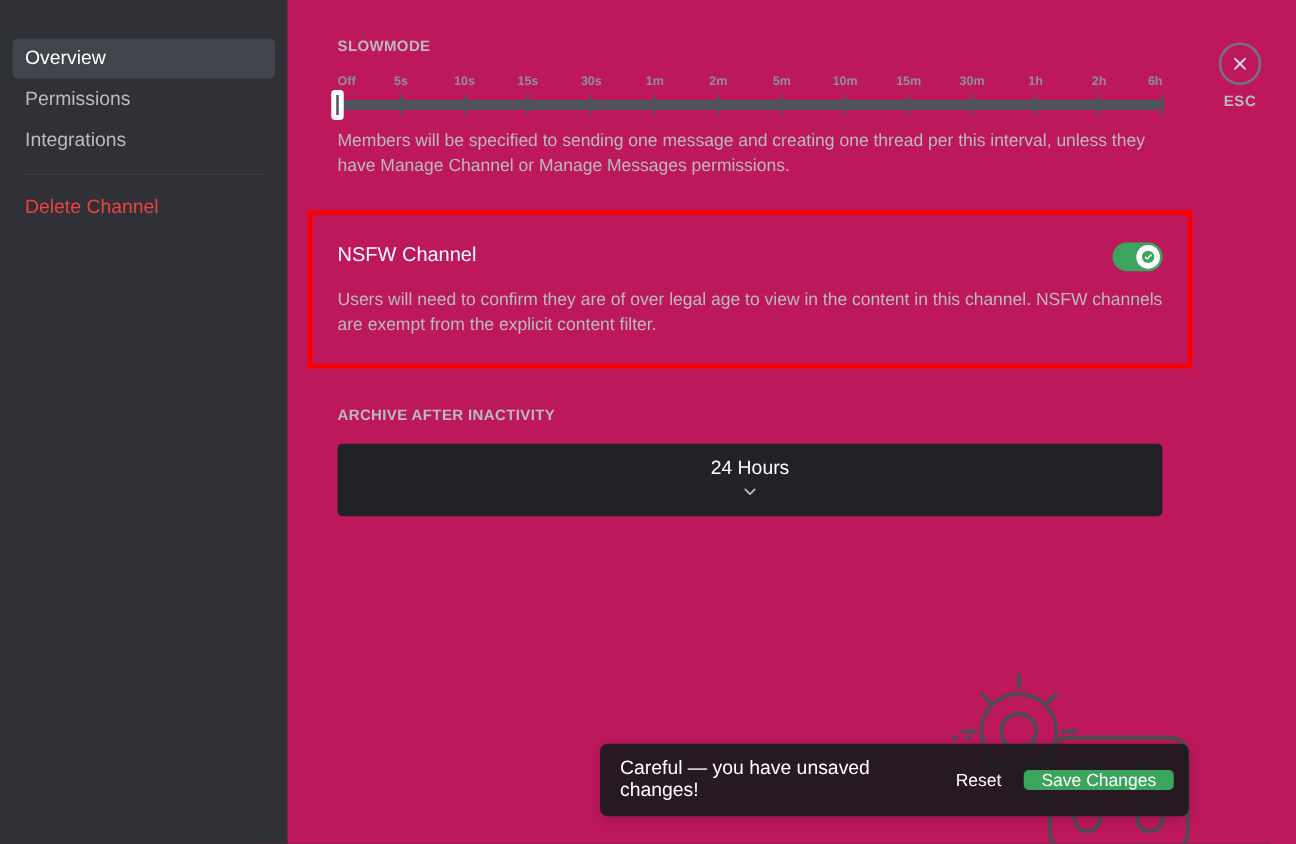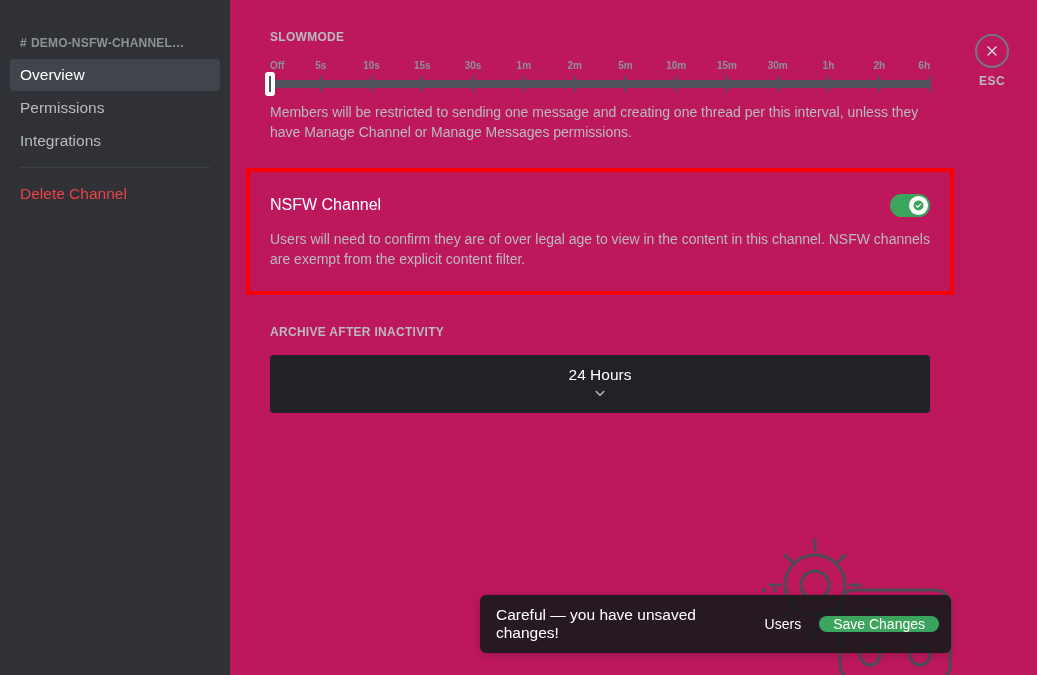--- a/index.html
+++ b/index.html
@@ -166,40 +166,37 @@
     z-index: 4;
     box-shadow: 0 2px 10px rgba(0,0,0,.2);
   }
   .save-bar-text { flex:1; color:#ffffff; font-size:15.5px; font-weight:500;}
   .reset-btn {
     background: transparent; color:#ffffff; font-size:14px; border:none; cursor:pointer;
     padding: 8px 10px;
   }
   .save-btn {
     background: #3ba55d; color:#ffffff; font-size:14px; font-weight:500;
-    border:none; border-radius:14px; padding: 0 14px; cursor:pointer;
+    border:none; border-radius:4px; padding: 0 14px; cursor:pointer;
   }
   
   .bg-illus {
     position: absolute;
     left: 490px; top: 530px;
     width: 260px; height: 200px;
     opacity: 1;
     z-index: 0;
   }
   .bg-illus svg { width:100%; height:100%; }
 </style>
 </head>
 <body>
 
 <div class="container">
   <aside class="sidebar">
-    <div class="sidebar-header">
-      <span class="hash-icon">#</span><span>DEMO-NSFW-CHANNEL…</span>
-    </div>
     <div id="sidebar-items">
         <div class="sidebar-item active">Overview</div>
         <div class="sidebar-item">Permissions</div>
         <div class="sidebar-item">Integrations</div>
       </div>
     <hr class="sidebar-divider">
     <div class="sidebar-item danger">Delete Channel</div>
   </aside>
 
   <main class="content">
@@ -232,21 +229,21 @@
             <div class="slider-tick" style="left: 76.9231%;"></div>
             <div class="slider-tick-label" style="left: 76.9231%;">30m</div>
             <div class="slider-tick" style="left: 84.6154%;"></div>
             <div class="slider-tick-label" style="left: 84.6154%;">1h</div>
             <div class="slider-tick" style="left: 92.3077%;"></div>
             <div class="slider-tick-label" style="left: 92.3077%;">2h</div>
             <div class="slider-tick" style="left: 100%;"></div>
             <div class="slider-tick-label" style="left: 100%; transform: translateX(-100%);">6h</div>
           </div>
       </div>
-      <div class="help-text">Members will be restricted to sending one message and creating one thread per this interval, unless they have Manage Channel or Manage Messages permissions.</div>
+      <div class="help-text">Members will be specified to sending one message and creating one thread per this interval, unless they have Manage Channel or Manage Messages permissions.</div>
 
       <hr class="divider" style="margin-bottom:0;">
 
       <div class="nsfw-block-outline">
         <div class="nsfw-row">
           <div class="nsfw-title">NSFW Channel</div>
           <div class="toggle">
             <div class="toggle-knob">
               <svg viewBox="0 0 20 20">
                 <circle cx="10" cy="10" r="9" fill="#3ba55d"></circle>
@@ -291,18 +288,18 @@
       <div class="close-circle">
         <svg viewBox="0 0 24 24">
           <path d="M6 6 L18 18 M18 6 L6 18" stroke="currentColor" stroke-width="2.2" stroke-linecap="round"></path>
         </svg>
       </div>
       <div class="close-label">ESC</div>
     </div>
 
     <div class="save-bar">
       <div class="save-bar-text">Careful — you have unsaved changes!</div>
-      <button class="reset-btn">Users</button>
+      <button class="reset-btn">Reset</button>
       <button class="save-btn">Save Changes</button>
     </div>
 
   </main>
 </div>
 
 </body></html>

